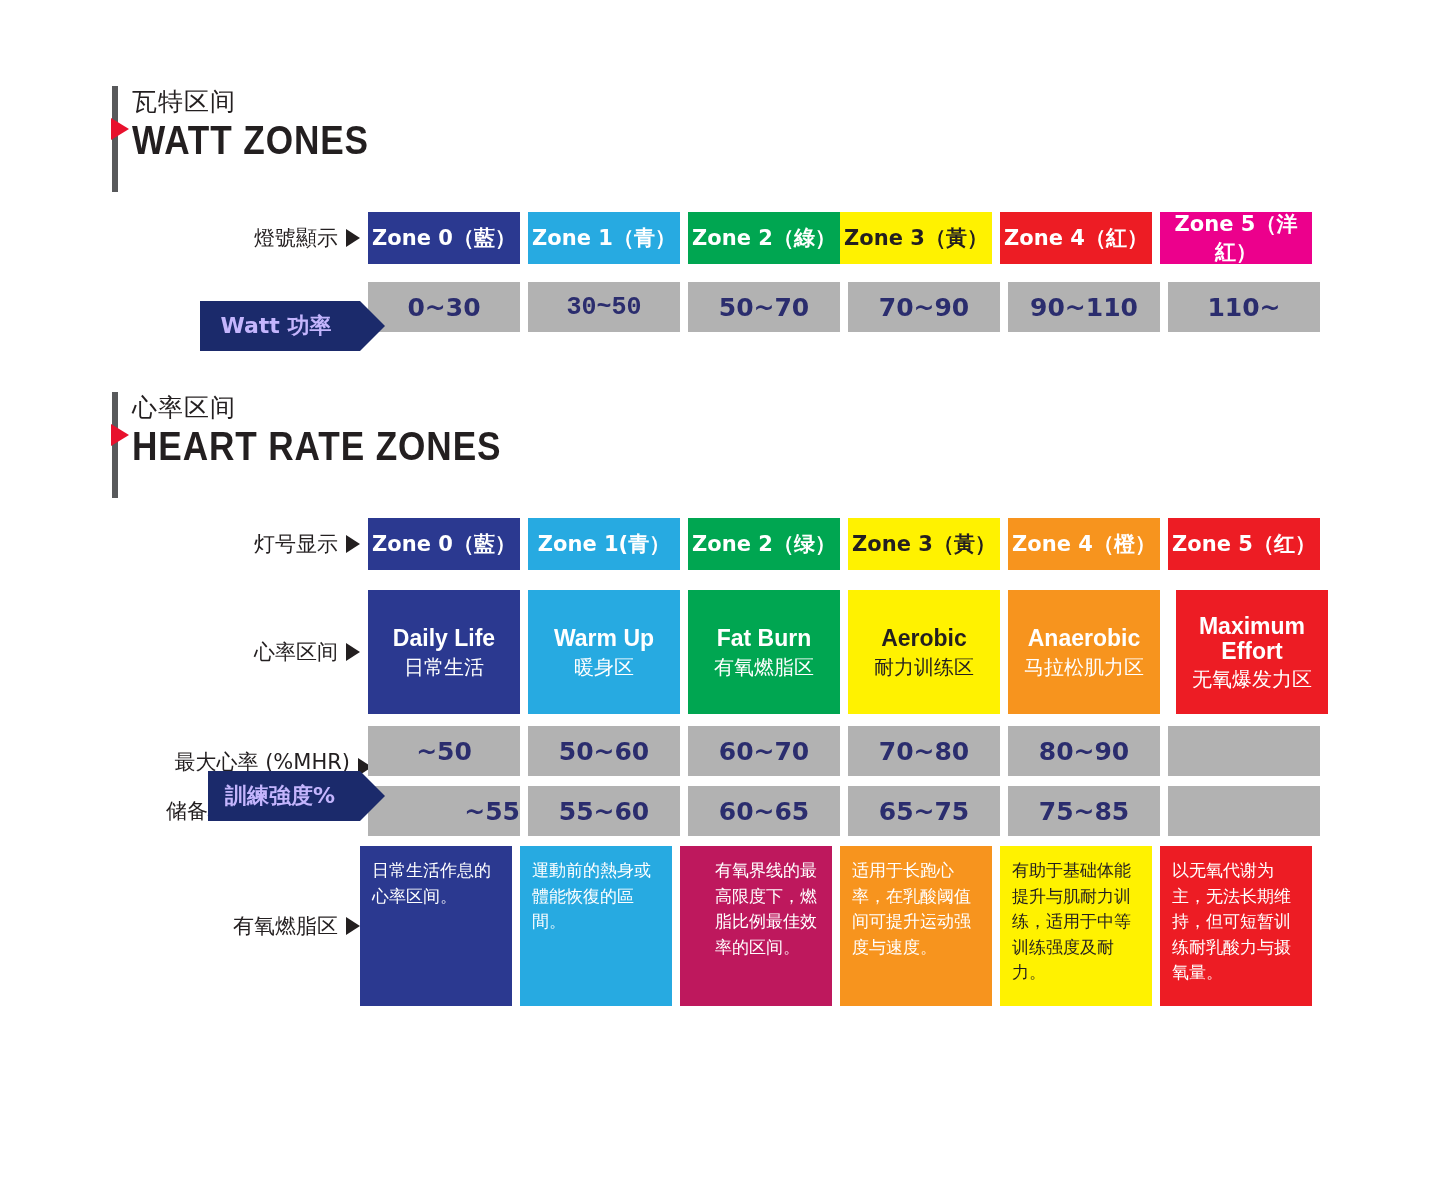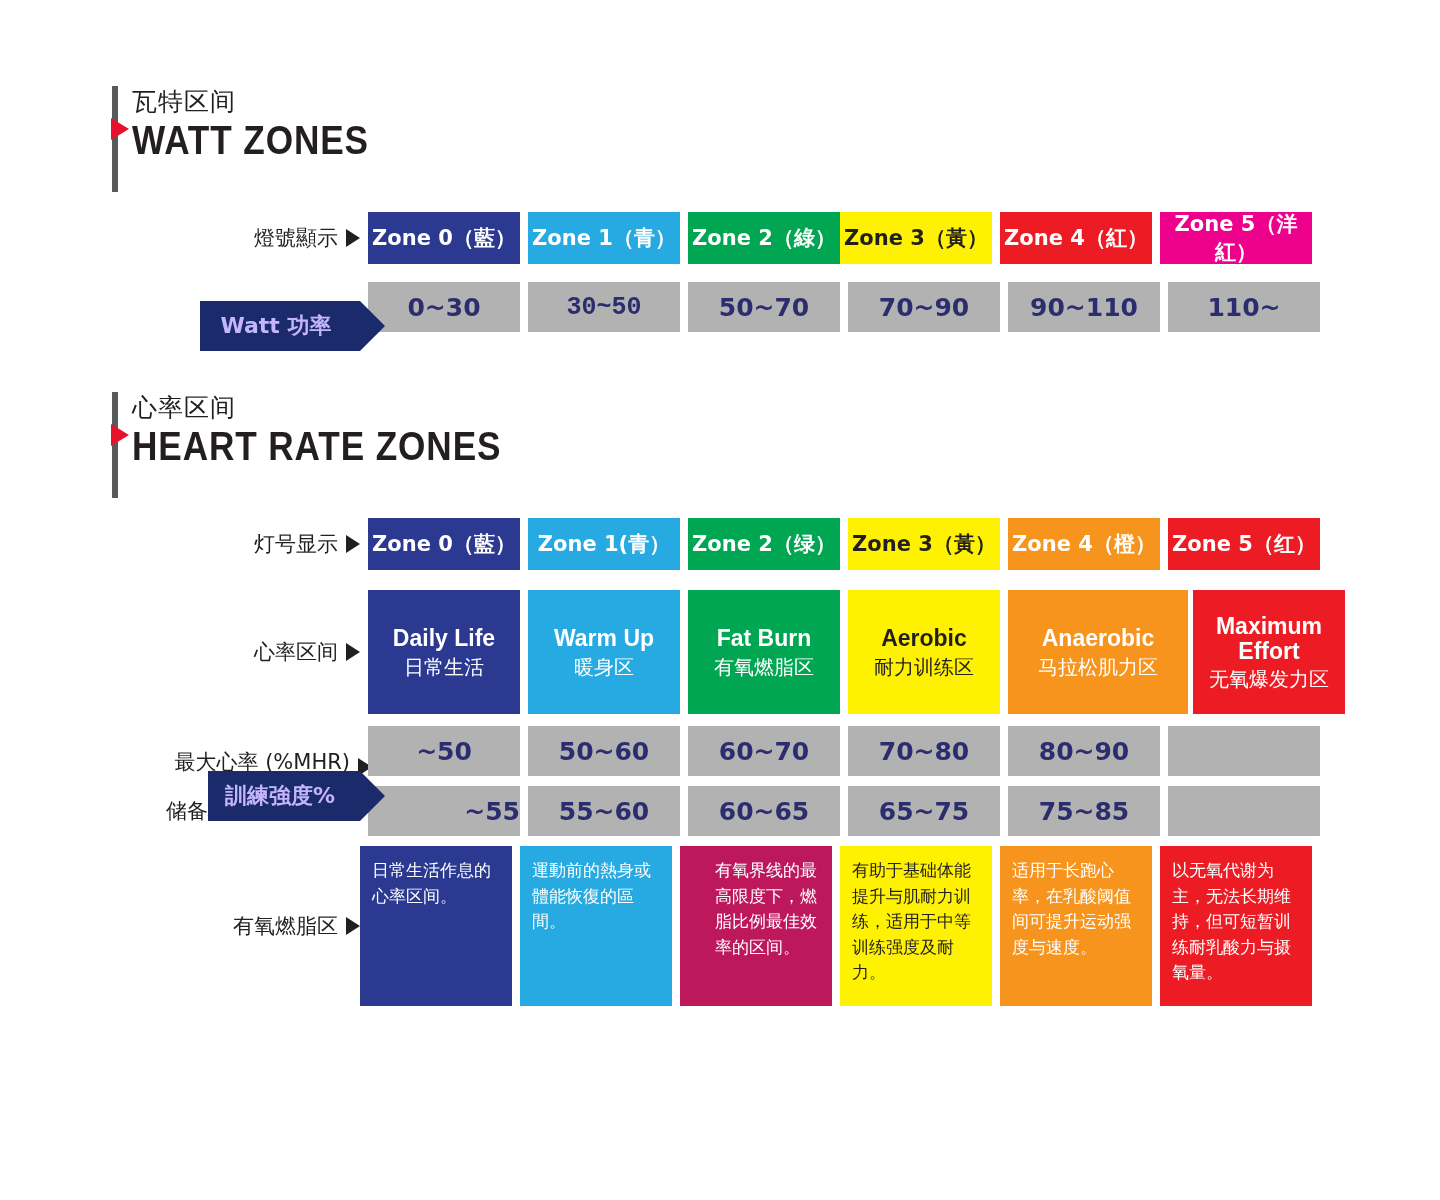--- a/index.html
+++ b/index.html
@@ -276,21 +276,21 @@
       <div class="cn">暖身区</div>
     </div>
     <div class="cell hr-name" style="width: 152px; margin-right: 8px; background: rgb(0, 166, 81); color: rgb(255, 255, 255);">
       <div class="en">Fat Burn</div>
       <div class="cn">有氧燃脂区</div>
     </div>
     <div class="cell hr-name" style="width: 152px; margin-right: 8px; background: rgb(255, 242, 0); color: rgb(35, 31, 32);">
       <div class="en">Aerobic</div>
       <div class="cn">耐力训练区</div>
     </div>
-    <div class="cell hr-name" style="width: 180px; margin-right: 5px; background: rgb(247, 148, 30); color: rgb(255, 255, 255);">
+    <div class="cell hr-name" style="width: 152px; margin-right: 16px; background: rgb(247, 148, 30); color: rgb(255, 255, 255);">
       <div class="en">Anaerobic</div>
       <div class="cn">马拉松肌力区</div>
     </div>
     <div class="cell hr-name" style="width: 152px; margin-right: 8px; background: rgb(237, 28, 36); color: rgb(255, 255, 255);">
       <div class="en">Maximum Effort</div>
       <div class="cn">无氧爆发力区</div>
     </div>
   </div>
 
 <div class="row-label" style="left:112px; top:726px; width:260px; height:50px;align-items:flex-end;">
@@ -352,22 +352,22 @@
 <div class="row" id="hr-desc-row" style="left:360px; top:846px;">
     <div class="cell desc-cell" style="width: 152px; margin-right: 8px; background: rgb(43, 57, 144); color: rgb(255, 255, 255);">
       <div>日常生活作息的心率区间。</div>
     </div>
     <div class="cell desc-cell" style="width: 152px; margin-right: 8px; background: rgb(39, 170, 225); color: rgb(255, 255, 255);">
       <div>運動前的熱身或體能恢復的區間。</div>
     </div>
     <div class="cell desc-cell" style="width: 152px; margin-right: 8px; background: #be185d; color: rgb(255, 255, 255); padding-left: 35px;">
       <div>有氧界线的最高限度下，燃脂比例最佳效率的区间。</div>
     </div>
+    <div class="cell desc-cell" style="width: 152px; margin-right: 8px; background: rgb(247, 148, 30); color: rgb(255, 255, 255);">
+      <div>适用于长跑心率，在乳酸阈值间可提升运动强度与速度。</div>
+    </div>
     <div class="cell desc-cell" style="width: 152px; margin-right: 8px; background: rgb(255, 242, 0); color: rgb(35, 31, 32);">
       <div>有助于基础体能提升与肌耐力训练，适用于中等训练强度及耐力。</div>
     </div>
-    <div class="cell desc-cell" style="width: 152px; margin-right: 8px; background: rgb(247, 148, 30); color: rgb(255, 255, 255);">
-      <div>适用于长跑心率，在乳酸阈值间可提升运动强度与速度。</div>
-    </div>
     <div class="cell desc-cell" style="width: 152px; margin-right: 8px; background: rgb(237, 28, 36); color: rgb(255, 255, 255);">
       <div>以无氧代谢为主，无法长期维持，但可短暂训练耐乳酸力与摄氧量。</div>
     </div>
   </div>
 
 </body></html>

